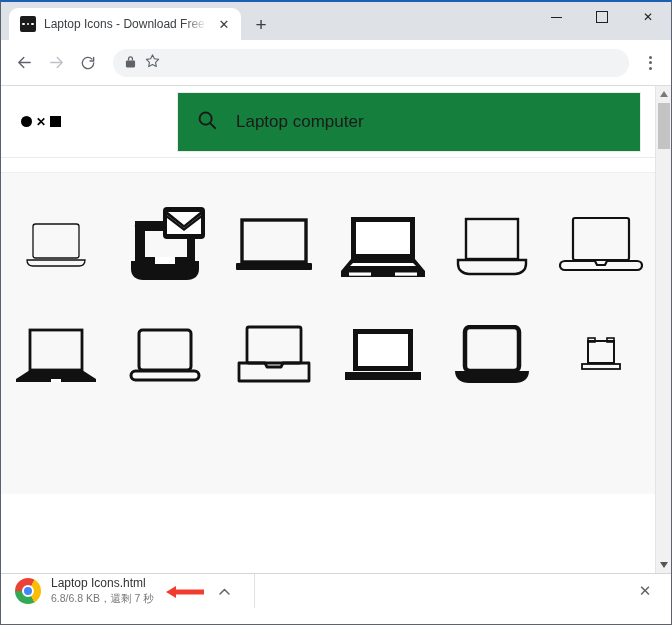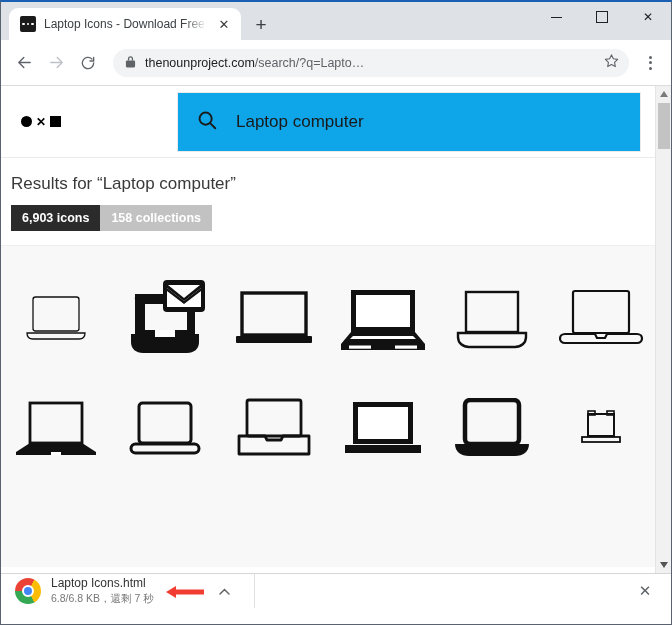--- a/index.html
+++ b/index.html
@@ -162,21 +162,21 @@
     width: 156px;
     flex: none;
   }
   .logo .c { width: 11px; height: 11px; border-radius: 50%; background: #000; }
   .logo .x { font-size: 12px; font-weight: bold; color: #000; line-height: 1; }
   .logo .s { width: 11px; height: 11px; background: #000; }
   .searchbox {
     flex: 1;
     margin-right: 14px;
     height: 60px;
-    background: #0ea5e9;
+    background: #15803d;
     border: 1px solid #ebebeb;
     display: flex;
     align-items: center;
     padding-left: 18px;
     gap: 18px;
   }
   .search-value {
     font-size: 17px;
     color: #1a1a1a;
   }
@@ -350,21 +350,20 @@
         </svg>
     </div>
 
     <div class="omnibox">
       <span class="lock">
         <svg width="11" height="13" viewBox="0 0 12 14" fill="#5f6368">
             <rect x="1" y="6" width="10" height="7.5" rx="1.2"></rect>
             <path d="M3.2 6V4a2.8 2.8 0 0 1 5.6 0v2H7.4V4a1.4 1.4 0 0 0-2.8 0v2z"></path>
           </svg>
       </span>
-      <span class="url"><b>thenounproject.com</b><span>/search/?q=Lapto…</span></span>
       <span class="star">
         <svg width="15" height="15" viewBox="0 0 24 24" fill="none" stroke="currentColor" stroke-width="1.8" stroke-linejoin="round">
             <polygon points="12,3 15,9.3 21.8,10.2 16.9,15 18.1,21.7 12,18.5 5.9,21.7 7.1,15 2.2,10.2 9,9.3"></polygon>
           </svg>
       </span>
     </div>
 
     <div class="menu-dots">
       <i></i>
         <i></i>
@@ -385,27 +384,20 @@
           <span>
             <svg width="22" height="22" viewBox="0 0 24 24" fill="none" stroke="#1a1a1a" stroke-width="2.1" stroke-linecap="round">
                 <circle cx="10.5" cy="10.5" r="6.6"></circle>
                 <line x1="15.4" y1="15.4" x2="21" y2="21"></line>
               </svg>
           </span>
           <span class="search-value">Laptop computer</span>
         </div>
       </div>
 
-      <div class="results">
-        <div class="results-title">Results for “Laptop computer”</div>
-        <div class="chips">
-          <div class="chip active">6,903 icons</div>
-          <div class="chip inactive">158 collections</div>
-        </div>
-      </div>
 
       <div class="grid">
 
         <div class="grid-row">
           <div class="cell">
             <svg width="70" height="56" viewBox="0 0 70 56">
                 <rect x="12" y="6" width="46" height="34" rx="2.5" fill="none" stroke="#111" stroke-width="1.3"></rect>
                 <path d="M6 42h58c0 4-2.4 6-6 6H12c-3.6 0-6-2-6-6z" fill="none" stroke="#111" stroke-width="1.3"></path>
               </svg>
           </div>

